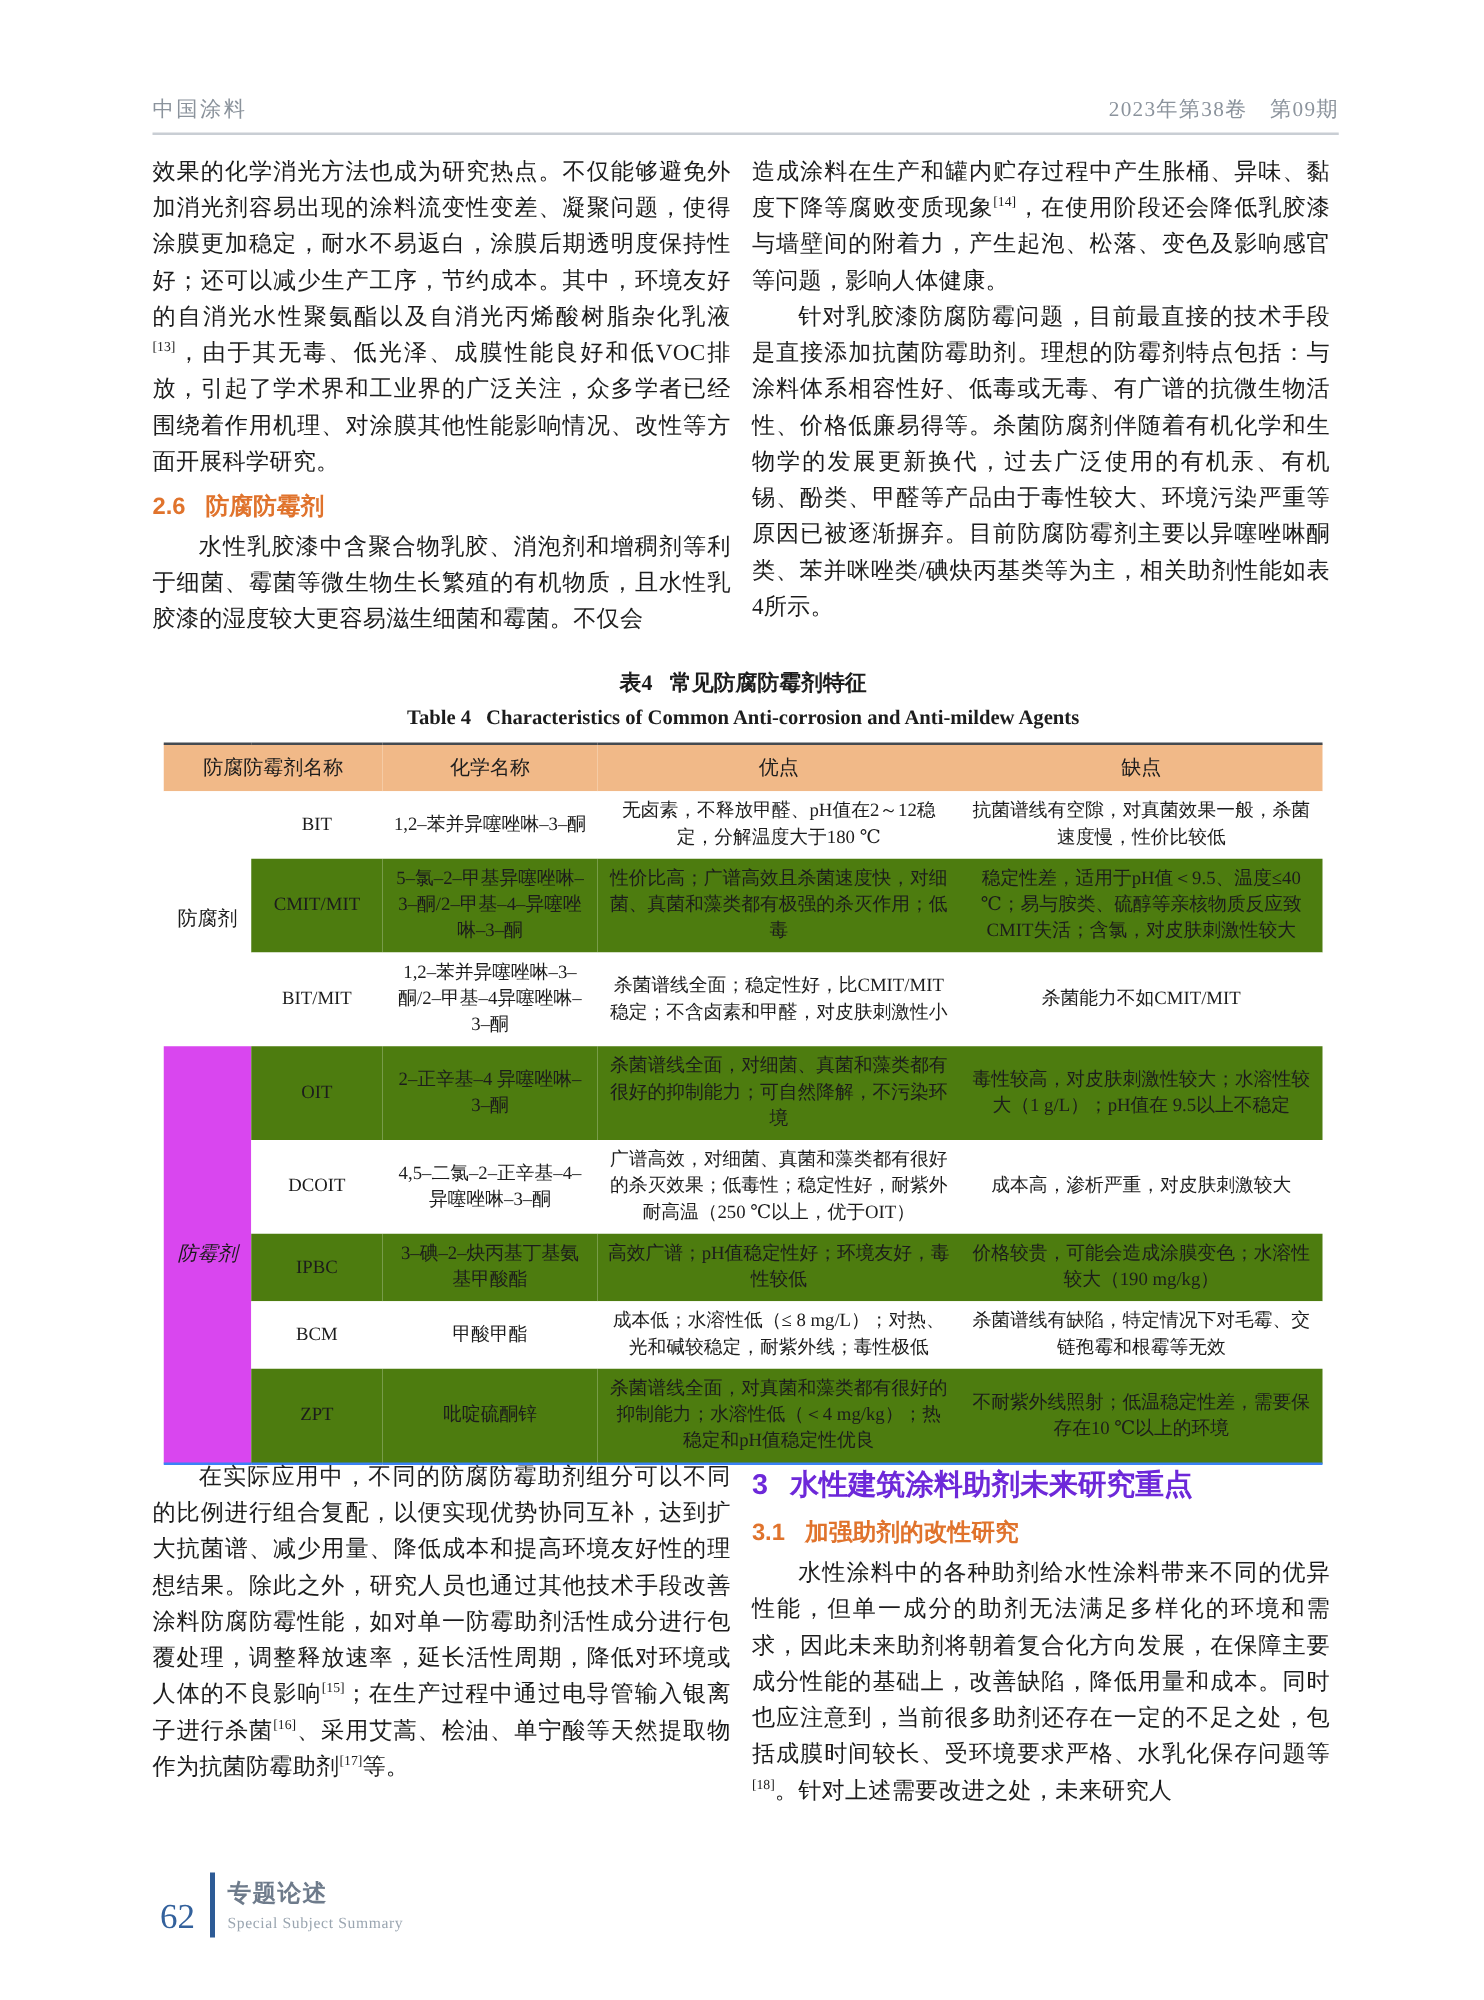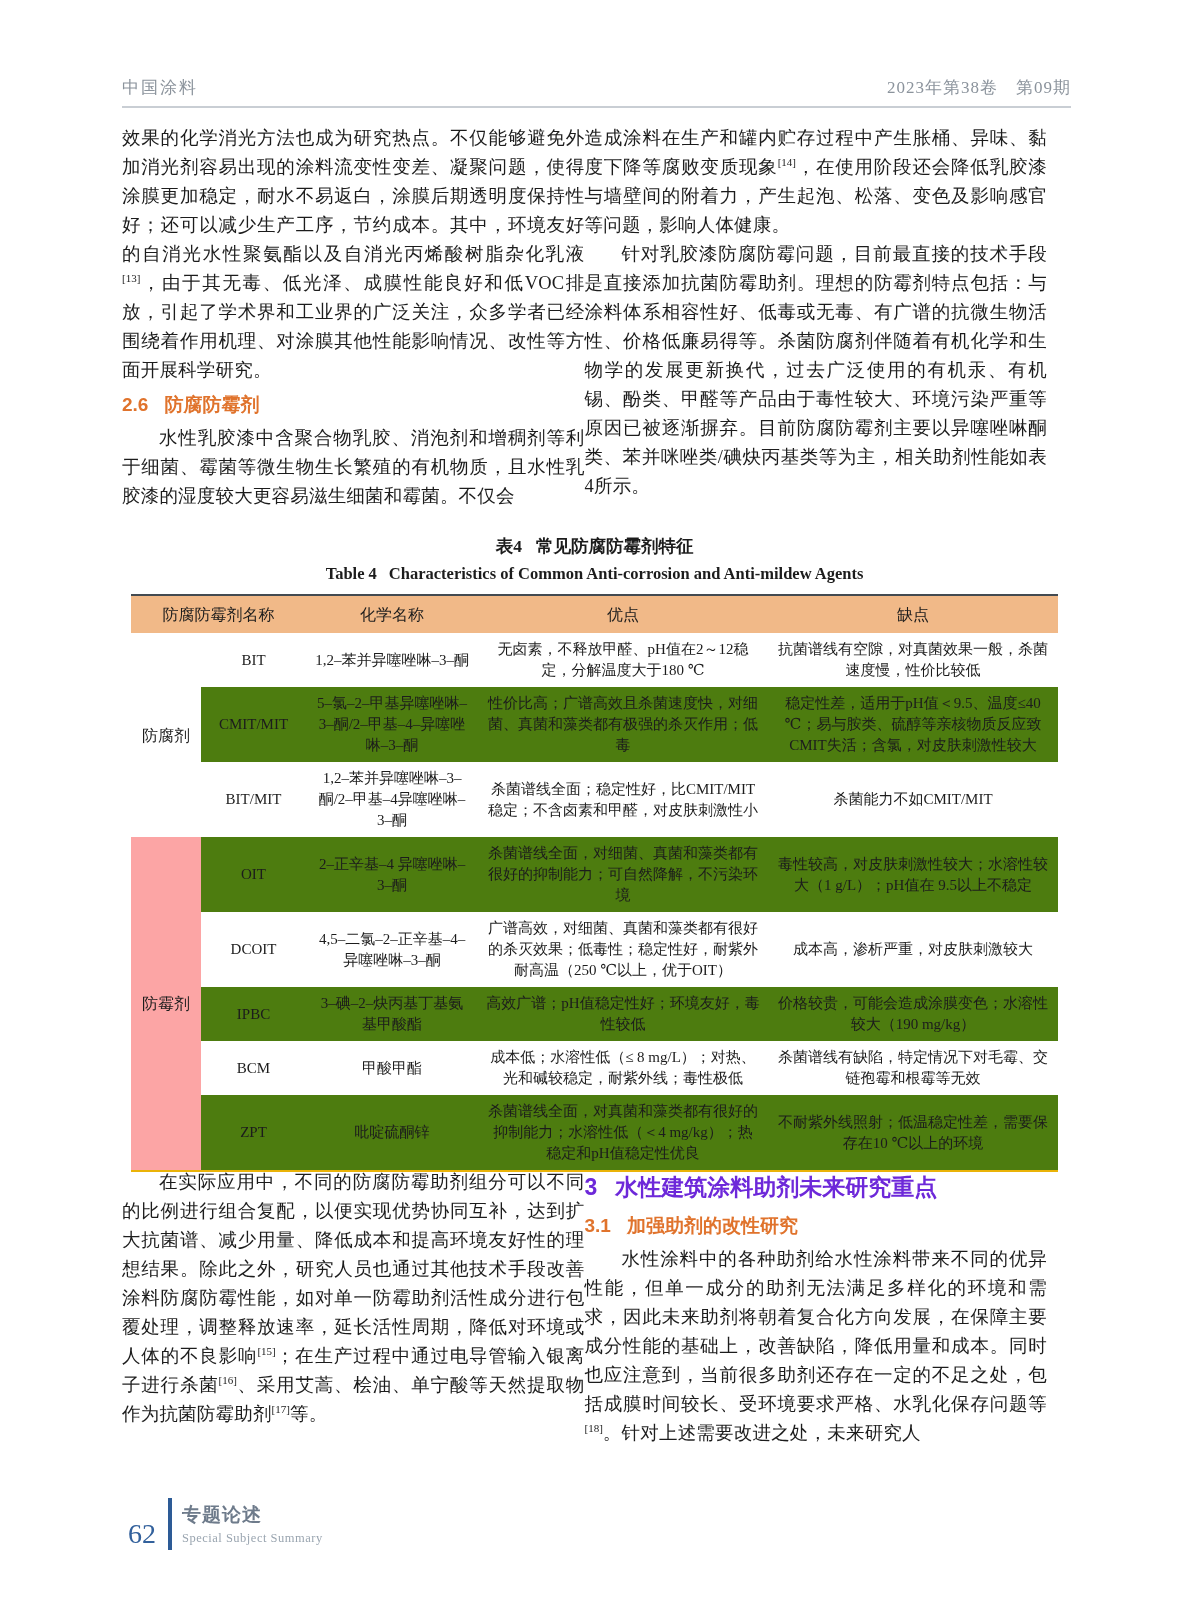--- a/index.html
+++ b/index.html
@@ -26,20 +26,21 @@
     color: #8b939c;
     font-size: 17px;
     letter-spacing: 2px;
   }
   .running-head .issue { letter-spacing: 1px; }
   
   .cols {
     position: absolute;
     left: 122px; right: 122px;
     display: flex;
+    gap: 17px;
   }
   .cols.top { top: 124px; }
   .cols.bottom { top: 1168px; }
   .col { width: calc(50% - 9px); }
   .body-text {
     font-size: 18.5px;
     line-height: 29px;
     text-align: justify;
     letter-spacing: 0.2px;
   }
@@ -84,38 +85,38 @@
     text-align: center;
     font-weight: bold;
     font-size: 16.5px;
     margin-bottom: 10px;
   }
   .tbl-caption-en .tag { margin-right: 12px; }
   table.agents {
     width: 100%;
     border-collapse: collapse;
     border-top: 2px solid #444a50;
-    border-bottom: 2px solid #eab308;
+    border-bottom: 2px solid #3b82f6;
     font-size: 15px;
     line-height: 21px;
   }
   table.agents th, table.agents td {
     text-align: center;
     vertical-align: middle;
     padding: 6px 8px;
     font-weight: normal;
   }
   table.agents thead th {
     background: #f1b988;
     font-size: 16px;
     padding: 8px 6px;
   }
   tr.stripe td { background: #4d7c0f; }
   td.cat { background: #ffffff; font-size: 16px; }
-  td.cat.orange, tr.stripe td.cat.orange { background: #fca5a5; }
+  td.cat.orange, tr.stripe td.cat.orange { background: #d946ef; font-style: italic; }
   tr.plain td { background: #ffffff; }
   
   .footer {
     position: absolute;
     left: 128px; top: 1498px;
     display: flex;
     align-items: center;
   }
   .footer .pagenum {
     font-size: 28px;

